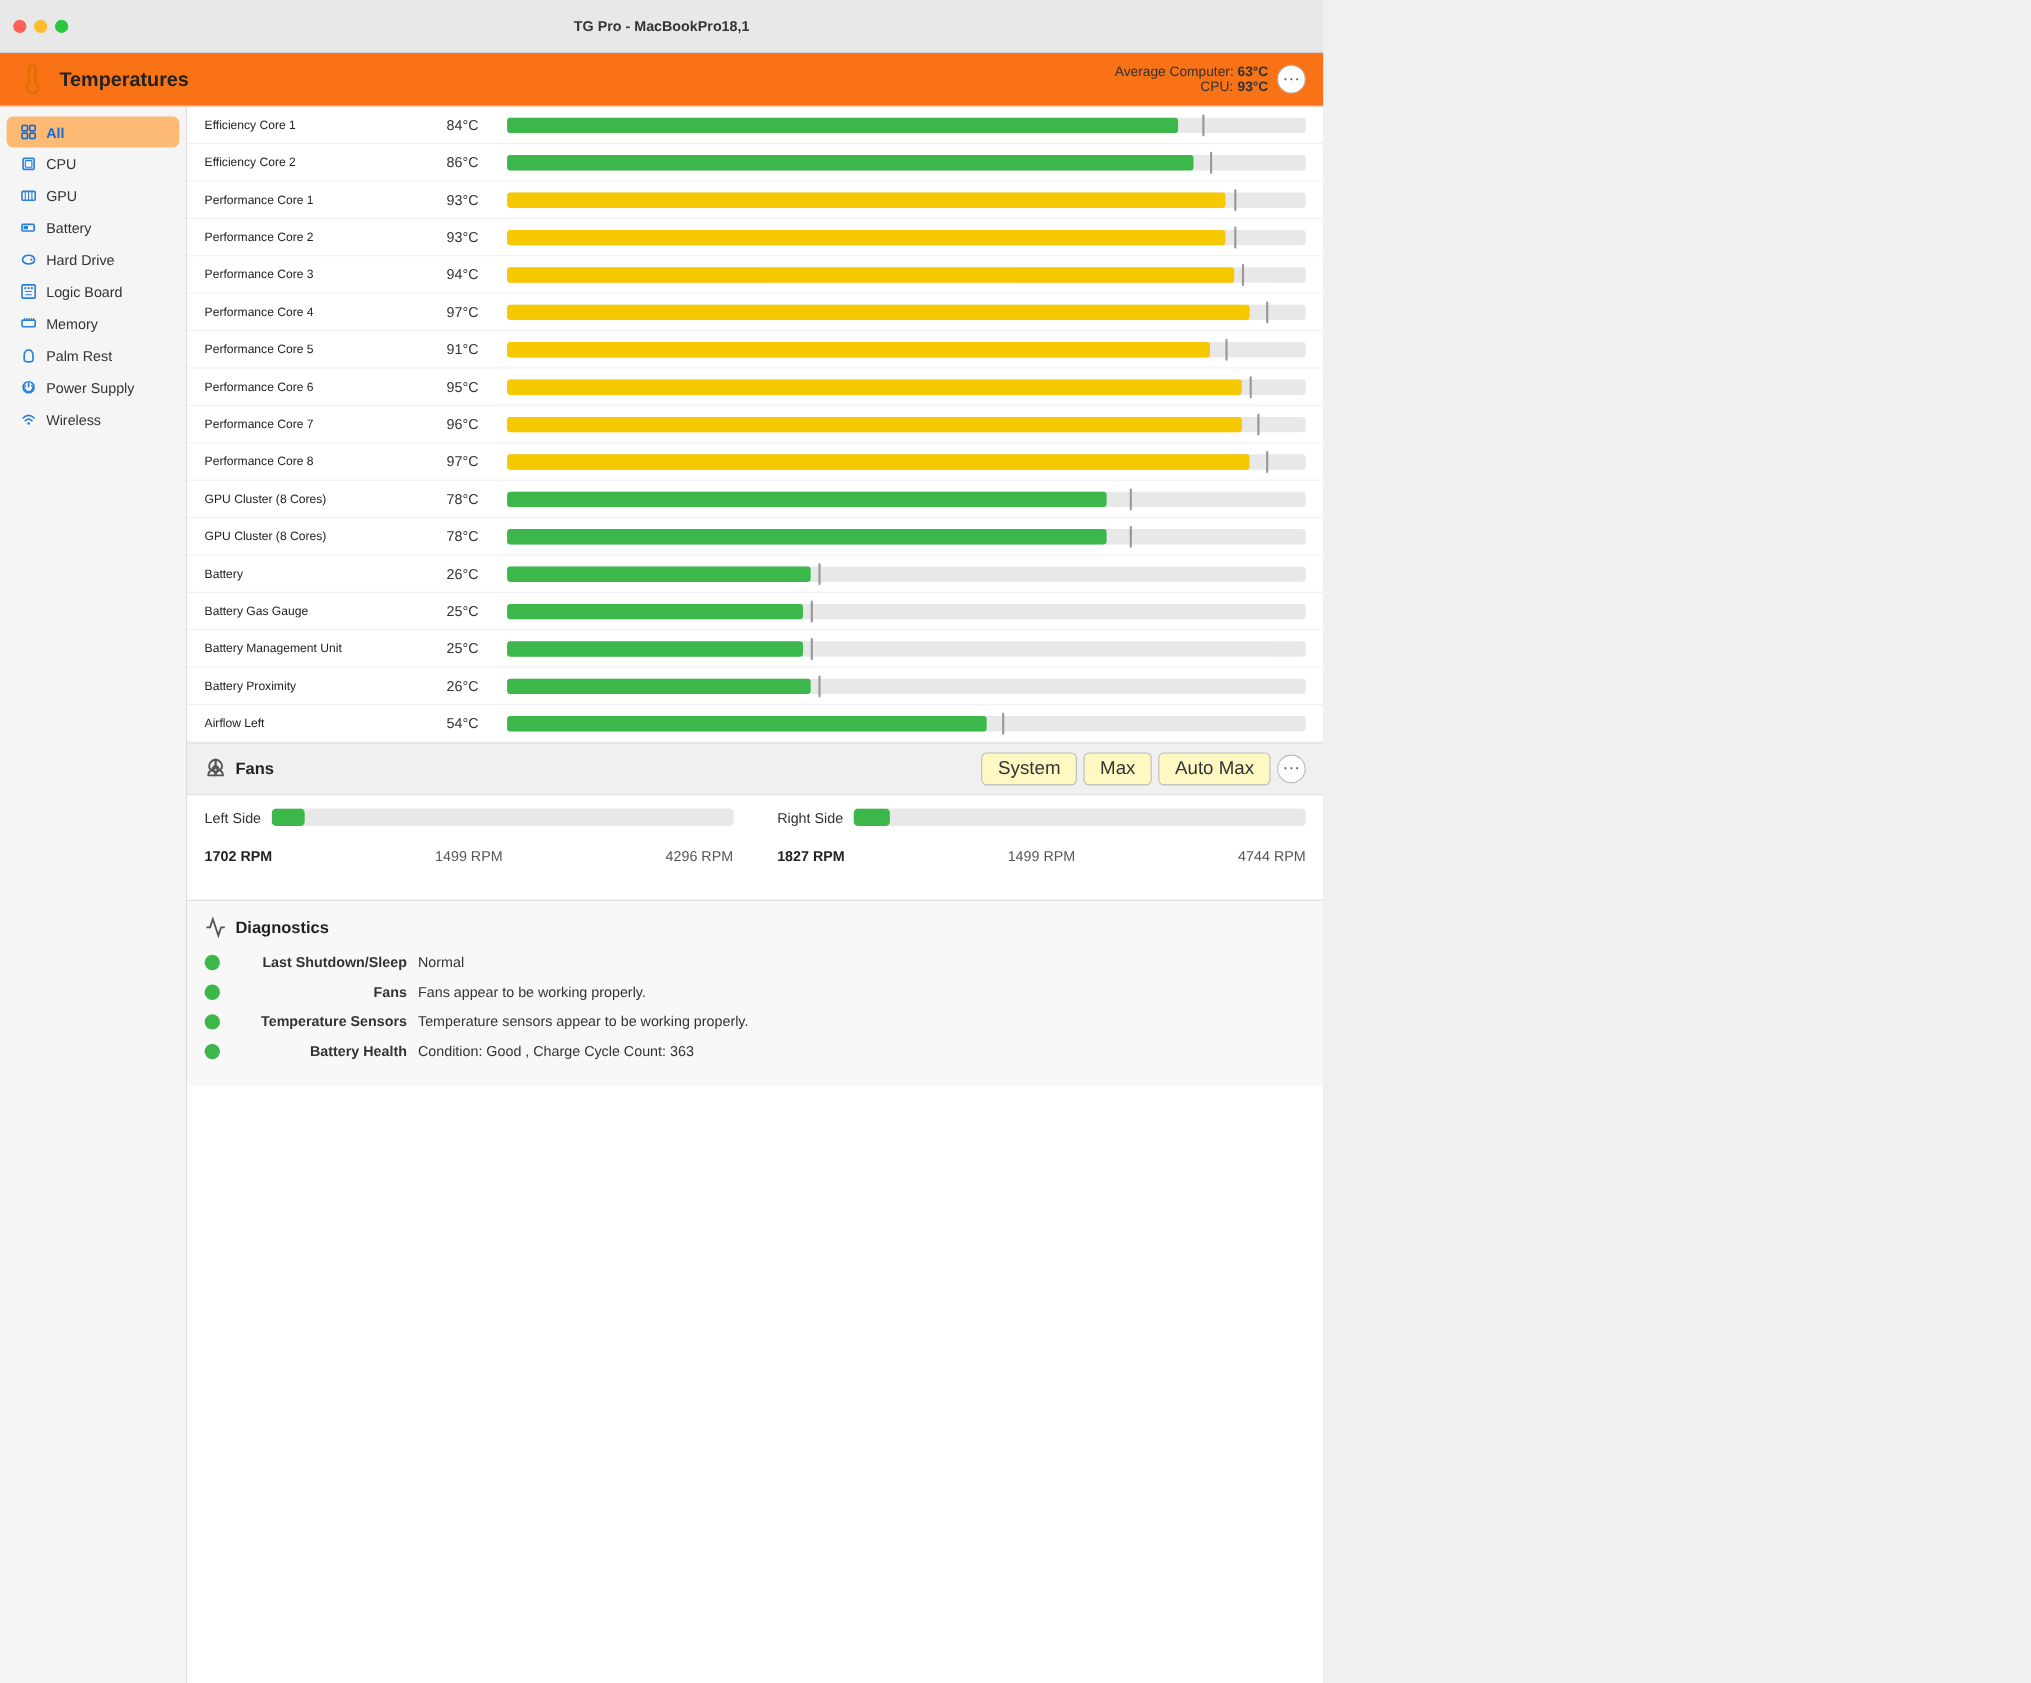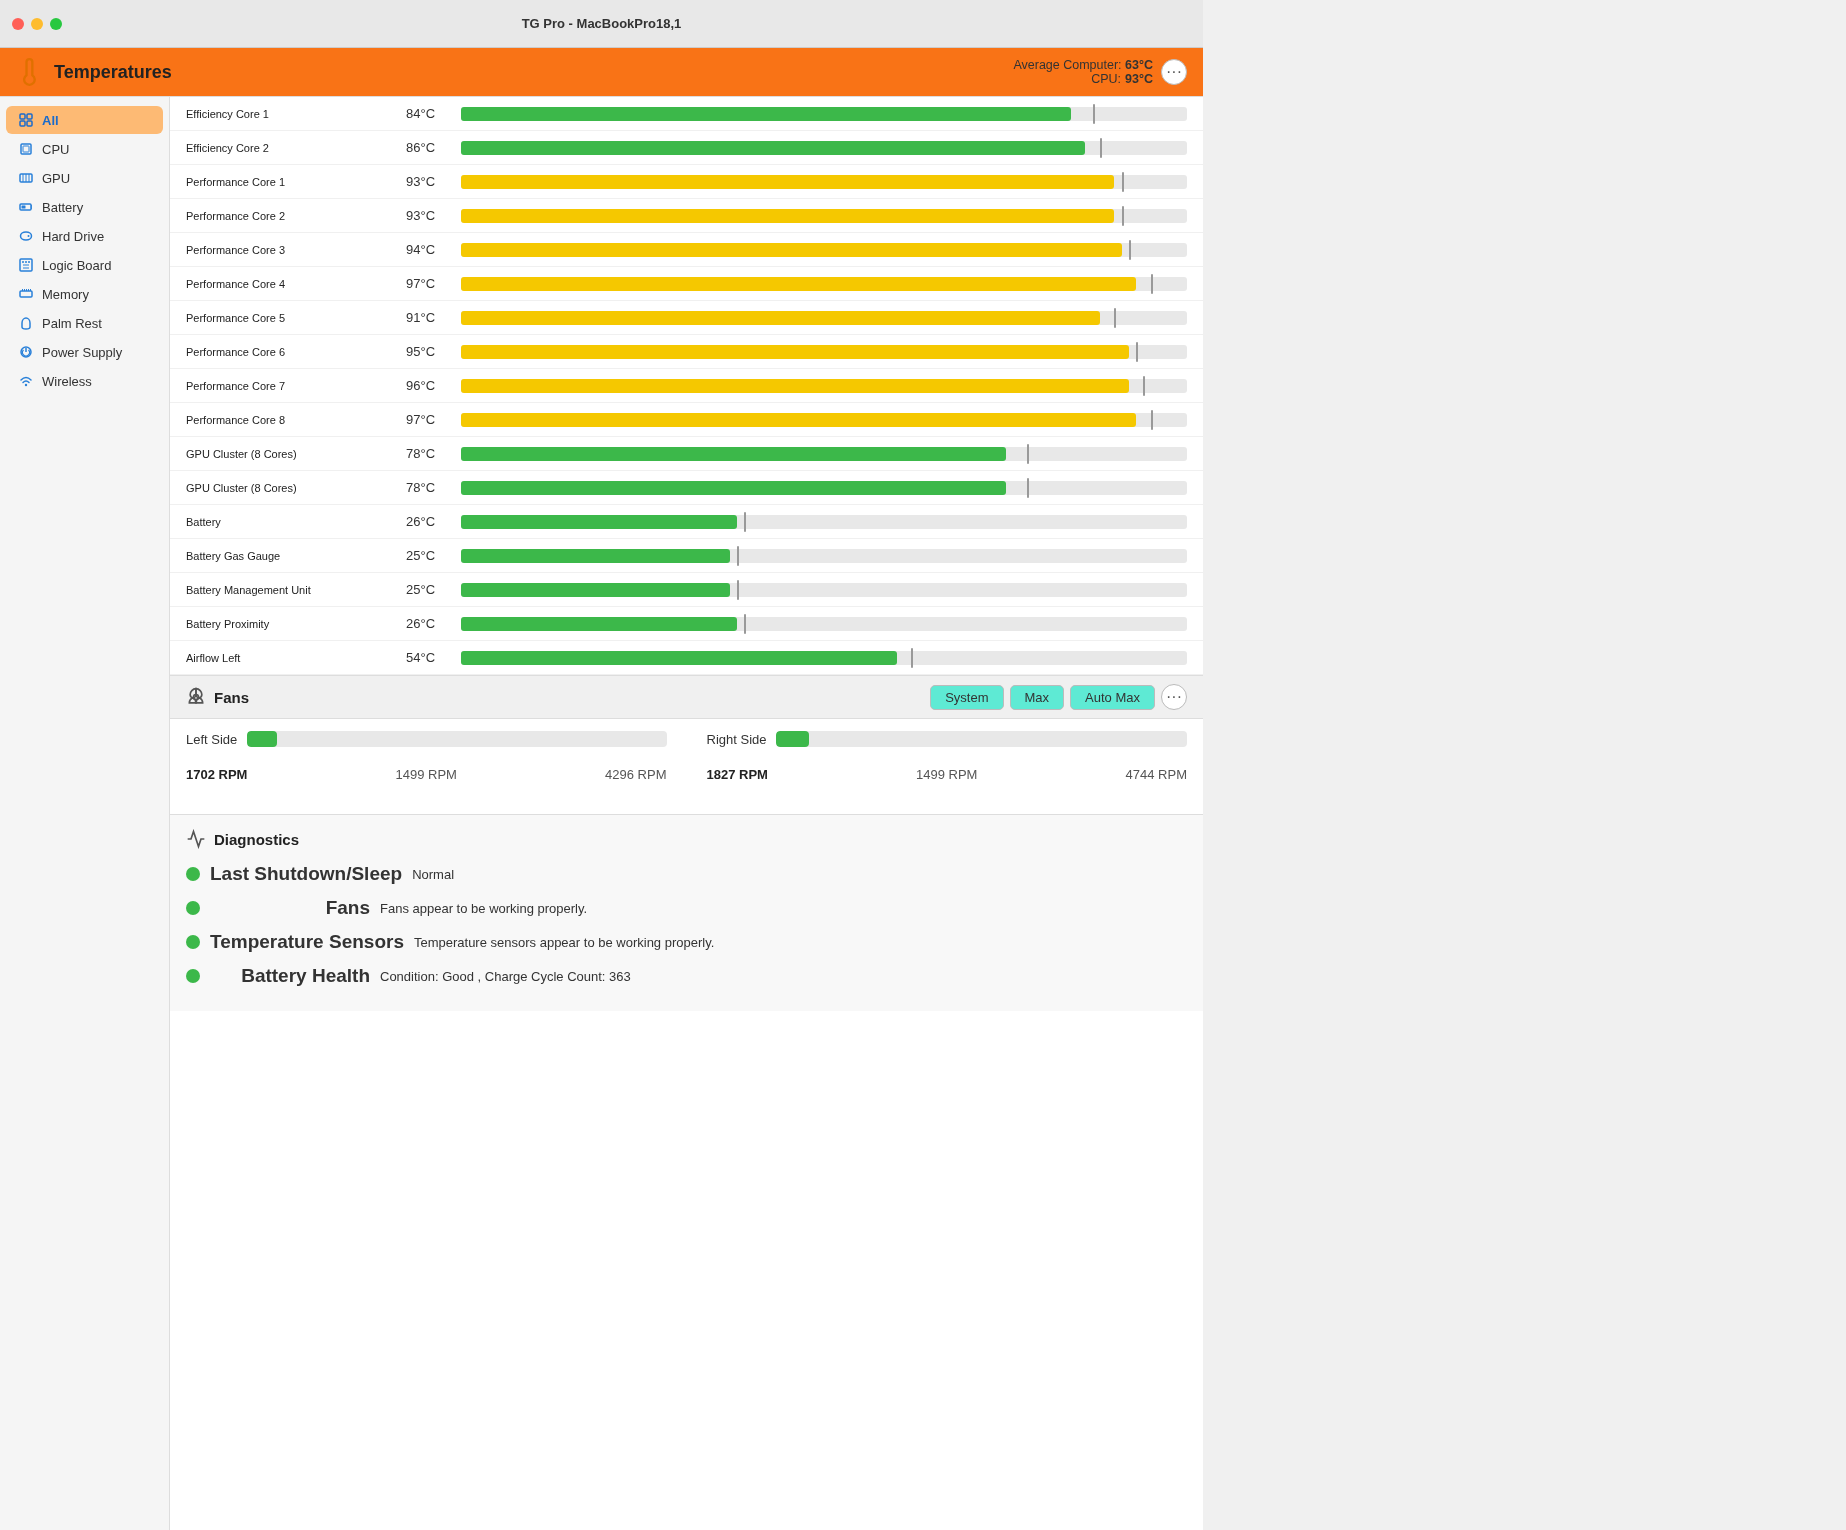--- a/index.html
+++ b/index.html
@@ -201,23 +201,23 @@
       color: #222;
     }
     .section-header-right {
       display: flex;
       align-items: center;
       gap: 6px;
     }
     .fan-btn {
       padding: 4px 14px;
       border: 1px solid #bbb;
-      background: #5eead4;
+      background: #fef9c3;
       border-radius: 5px;
-      font-size: 13px;
+      font-size: 17px;
       cursor: pointer;
       color: #333;
     }
 
     .fans-area {
       padding: 12px 16px;
       display: flex;
       gap: 40px;
       background: #fff;
     }
@@ -291,21 +291,21 @@
       padding: 2px 0;
     }
     .diag-dot {
       width: 14px;
       height: 14px;
       border-radius: 50%;
       background: #3cb84a;
       flex-shrink: 0;
     }
     .diag-key {
-      font-size: 19px;
+      font-size: 13px;
       font-weight: 700;
       color: #333;
       text-align: right;
       min-width: 160px;
     }
     .diag-val {
       font-size: 13px;
       color: #333;
     }
 

